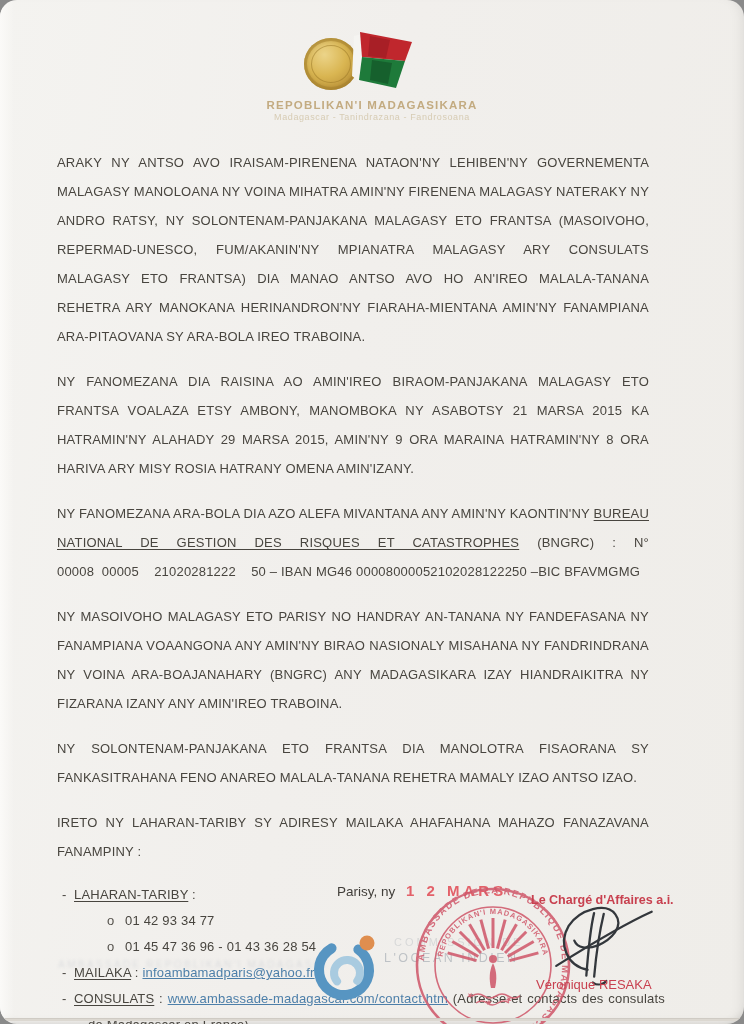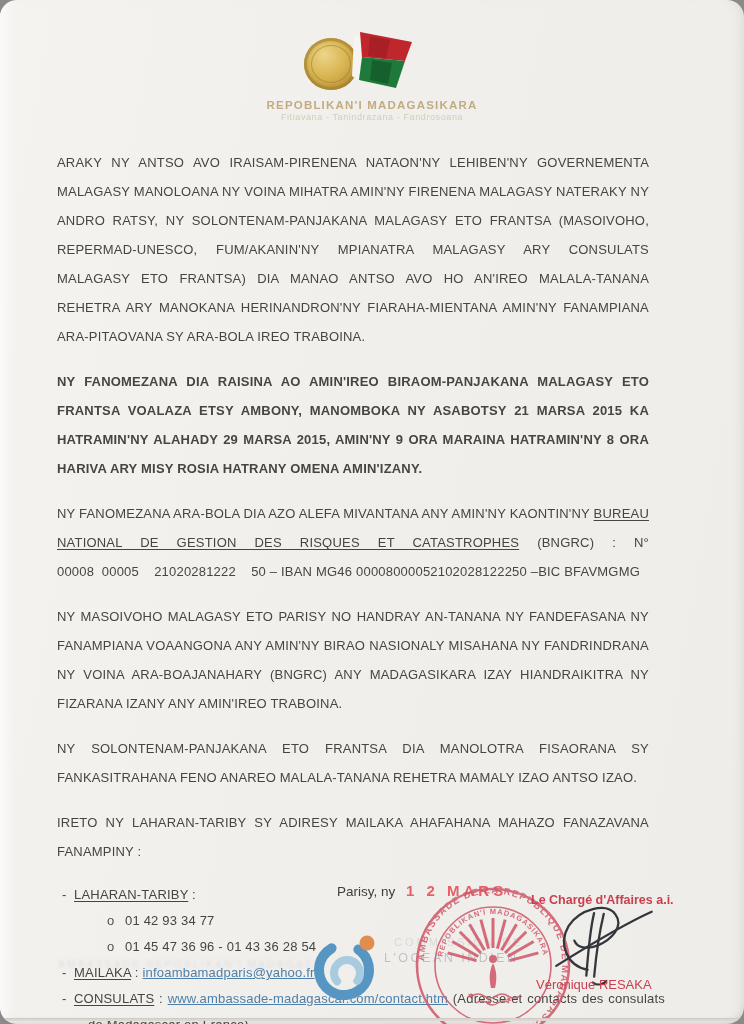--- a/index.html
+++ b/index.html
@@ -55,21 +55,21 @@
     text-decoration: underline; text-decoration-thickness: 2.5px; text-underline-offset: 4px;
   }
 
   
   .content {
     padding: 10px 79px 0 41px;
     font-size: 13px; line-height: 29px; letter-spacing: .2px;
     text-align: justify; color: #48453f;
   }
   .content p { margin: 16px; }
-  .block-gap { margin-top: 29px; font-weight: bold; }
+  .block-gap { margin-top: 29px; }
   .block-gap-lg { margin-top: 37px; }
   .u { text-decoration: underline; text-underline-offset: 2px; }
   a.doc-link { color: #4d7fa9; text-decoration: underline; cursor: pointer; }
 
   
   .contact-list { margin-top: 3px; line-height: 26px; }
   .dash-row { padding-left: 47px; text-indent: -26px; }
   .dash { display: inline-block; width: 12px; text-indent: 0; }
   .phone-row { padding-left: 84px; text-indent: -18px; }
   .circle-bullet { display: inline-block; width: 18px; text-indent: 0; color: #55524c; }
@@ -124,21 +124,21 @@
       <div class="coin"></div>
       <svg class="flag-svg" width="64" height="62" viewBox="0 0 64 62">
         <polygon points="4,6 12,4 10,52 2,46" fill="#f5f4f1"></polygon>
         <polygon points="10,2 62,12 55,31 12,27" fill="#c0272d"></polygon>
         <polygon points="20,6 40,10 36,28 18,26" fill="#a81f26"></polygon>
         <polygon points="12,27 55,31 46,58 9,50" fill="#1e7a3a"></polygon>
         <polygon points="22,30 42,33 38,54 20,50" fill="#16602d"></polygon>
       </svg>
     </div>
     <div class="brand">REPOBLIKAN'I MADAGASIKARA</div>
-    <div class="motto">Fitiavana - Tanindrazana - Fandrosoana</div>
+    <div class="motto">Madagascar - Tanindrazana - Fandrosoana</div>
   </div>
 
   <div class="content">
     <p>ARAKY NY ANTSO AVO IRAISAM-PIRENENA NATAON'NY LEHIBEN'NY GOVERNEMENTA MALAGASY MANOLOANA NY VOINA MIHATRA AMIN'NY FIRENENA MALAGASY NATERAKY NY ANDRO RATSY, NY SOLONTENAM-PANJAKANA MALAGASY ETO FRANTSA (MASOIVOHO,  REPERMAD-UNESCO, FUM/AKANIN'NY MPIANATRA MALAGASY ARY CONSULATS MALAGASY ETO FRANTSA) DIA MANAO ANTSO AVO HO AN'IREO MALALA-TANANA REHETRA ARY MANOKANA HERINANDRON'NY FIARAHA-MIENTANA AMIN'NY FANAMPIANA ARA-PITAOVANA SY ARA-BOLA IREO TRABOINA.</p>
 
     <p class="block-gap">NY FANOMEZANA DIA RAISINA AO AMIN'IREO BIRAOM-PANJAKANA MALAGASY ETO FRANTSA VOALAZA ETSY AMBONY, MANOMBOKA NY ASABOTSY 21 MARSA 2015 KA HATRAMIN'NY ALAHADY 29 MARSA 2015, AMIN'NY 9 ORA MARAINA HATRAMIN'NY 8 ORA HARIVA ARY MISY ROSIA HATRANY OMENA AMIN'IZANY.</p>
     <p><span>NY FANOMEZANA ARA-BOLA DIA AZO ALEFA MIVANTANA ANY AMIN'NY KAONTIN'NY </span><span class="u">BUREAU NATIONAL DE GESTION DES RISQUES ET CATASTROPHES</span><span> (BNGRC) : N° 00008&nbsp;&nbsp;00005&nbsp;&nbsp;&nbsp;&nbsp;21020281222&nbsp;&nbsp;&nbsp;&nbsp;50 – IBAN MG46 00008000052102028122250 –BIC BFAVMGMG</span></p>
 
     <p>NY MASOIVOHO MALAGASY ETO PARISY NO HANDRAY AN-TANANA NY FANDEFASANA NY FANAMPIANA VOAANGONA ANY AMIN'NY BIRAO NASIONALY MISAHANA NY FANDRINDRANA NY VOINA ARA-BOAJANAHARY (BNGRC) ANY MADAGASIKARA IZAY HIANDRAIKITRA NY FIZARANA IZANY ANY AMIN'IREO TRABOINA.</p>
 

